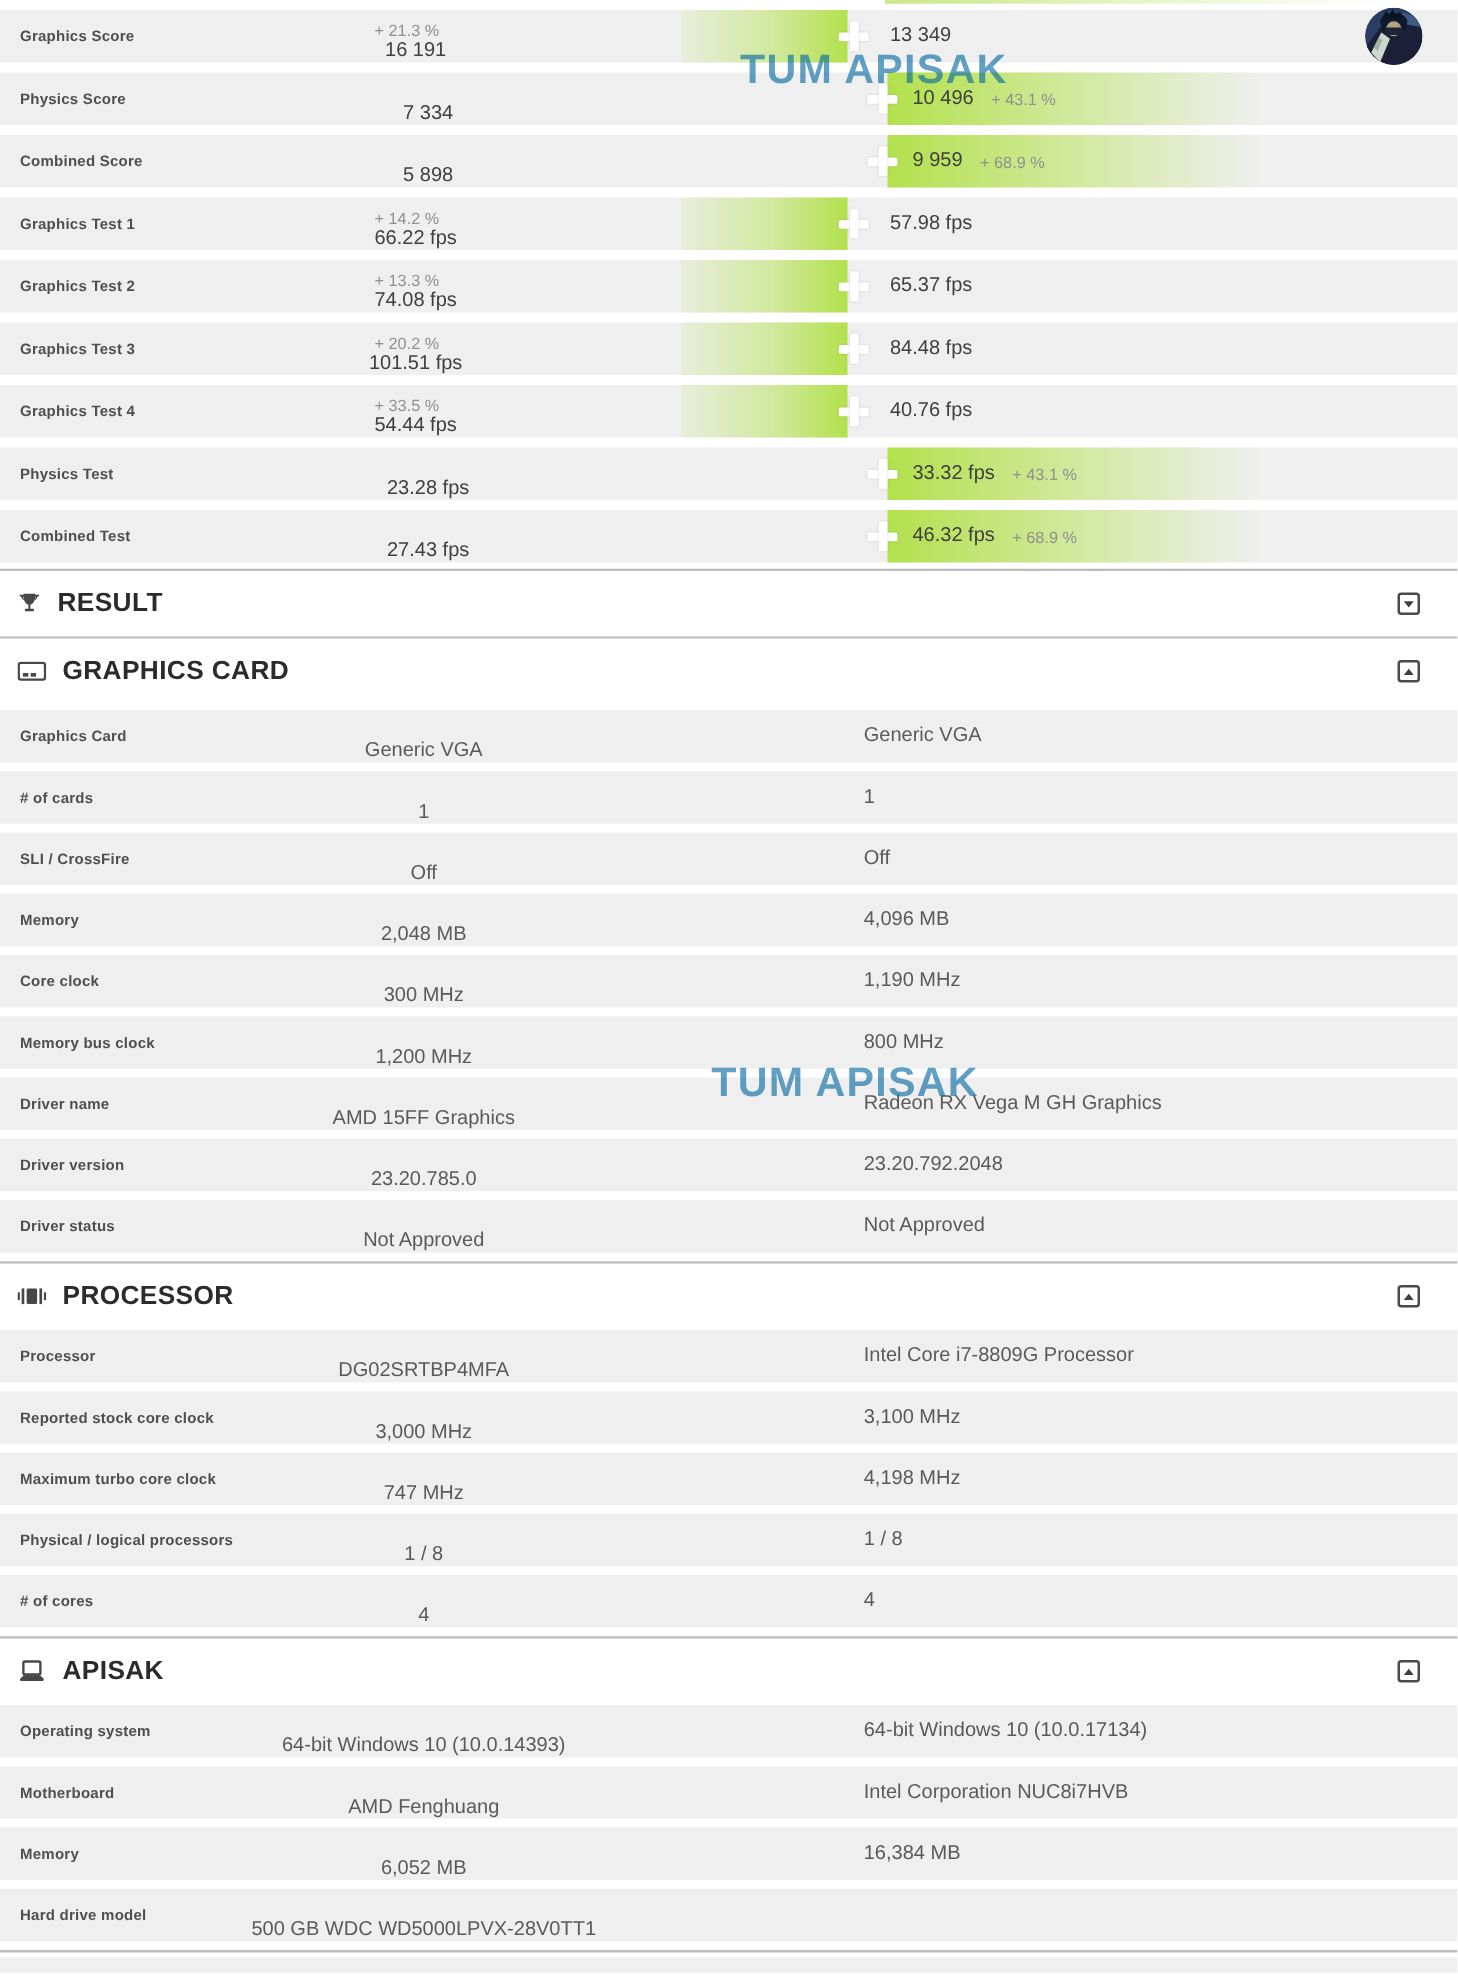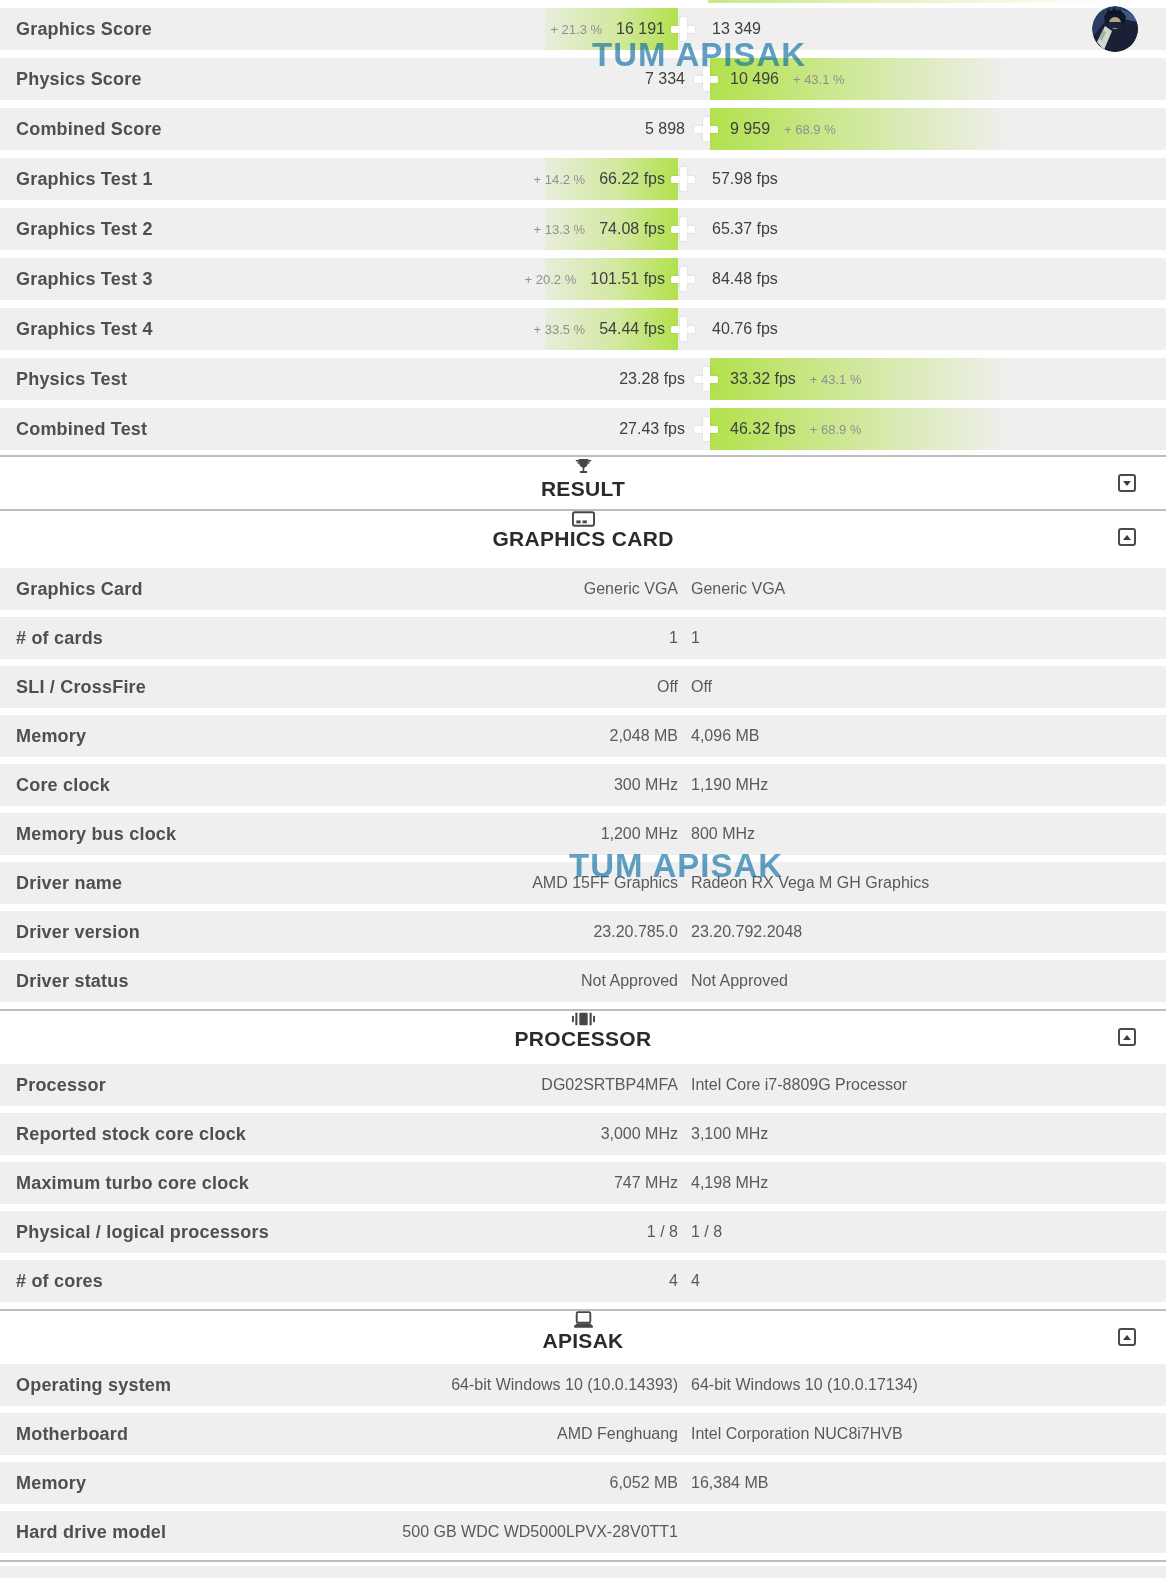--- a/index.html
+++ b/index.html
@@ -16,23 +16,23 @@
   .bottom-partial{height:12px;background:#efefef;margin-top:4px;}
 
   
   .row{position:relative;height:42px;background:#efefef;}
   .score-rows .row{margin-bottom:8px;}
   .score-rows .row:last-child{margin-bottom:5px;}
   .rows-wrap .row{margin-bottom:7px;}
   .rows-wrap{margin-top:1px;}
   .rows-wrap.first{margin-top:5px;}
   .row-label{position:absolute;left:16px;top:50%;transform:translateY(-50%);
-    font-size:18px;font-weight:bold;color:#4f4f4f;letter-spacing:.2px;z-index:4;white-space:nowrap;}
+    font-size:12px;font-weight:bold;color:#4f4f4f;letter-spacing:.2px;z-index:4;white-space:nowrap;}
   .val-left{position:absolute;left:0;top:0;height:42px;display:flex;align-items:center;
-    justify-content:flex-end;z-index:4;white-space:nowrap;}
+    justify-content:flex-end;z-index:4;white-space:nowrap;flex-direction:column;}
   .val-right{position:absolute;top:0;height:42px;display:flex;align-items:center;z-index:4;white-space:nowrap;}
   .score-row.hl-left  .val-left{width:665px;}
   .score-row.hl-right .val-left{width:685px;}
   .info-row .val-left{width:678px;}
   .score-row.hl-left  .val-right{left:712px;}
   .score-row.hl-right .val-right{left:730px;}
   .info-row .val-right{left:691px;}
   .val{font-size:16px;color:#404040;}
   .info-row .val{color:#5a5a5a;}
   .pct{font-size:13px;color:#909090;}
@@ -50,21 +50,21 @@
 
   
   .green{position:absolute;top:0;height:42px;z-index:1;}
   .hl-left .green{left:545px;width:133px;
     background:linear-gradient(90deg,rgba(180,226,78,.12) 0%,rgba(180,226,78,.5) 55%,#b2e14c 100%);}
   .hl-right .green{left:710px;width:300px;
     background:linear-gradient(90deg,#b2e14c 0%,rgba(180,226,78,.65) 35%,rgba(180,226,78,0) 100%);}
 
   
   .divider{height:2px;background:#bdbdbd;}
-  .section-header{position:relative;height:52px;display:flex;align-items:center;background:#fff;cursor:pointer;flex-direction:column;}
+  .section-header{position:relative;height:52px;display:flex;align-items:center;background:#fff;cursor:pointer;}
   .sec-icon{margin-left:14px;margin-right:13px;display:inline-flex;align-items:center;}
   .sec-title{font-size:21px;color:#2b2b2b;font-weight:bold;letter-spacing:.3px;}
   .arrow-btn{position:absolute;right:30px;top:50%;transform:translateY(-50%);
     width:14px;height:14px;border:2.5px solid #4a4a4a;border-radius:3px;
     display:flex;align-items:center;justify-content:center;cursor:pointer;background:#fff;}
   .tri{width:0;height:0;}
   .tri-down{border-left:4.5px solid transparent;border-right:4.5px solid transparent;border-top:5.5px solid #3f3f3f;}
   .tri-up{border-left:4.5px solid transparent;border-right:4.5px solid transparent;border-bottom:5.5px solid #3f3f3f;}
 
   

